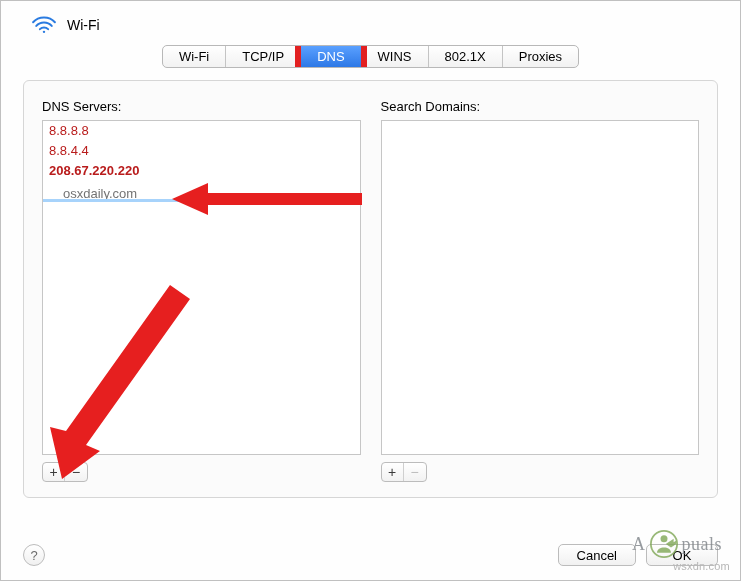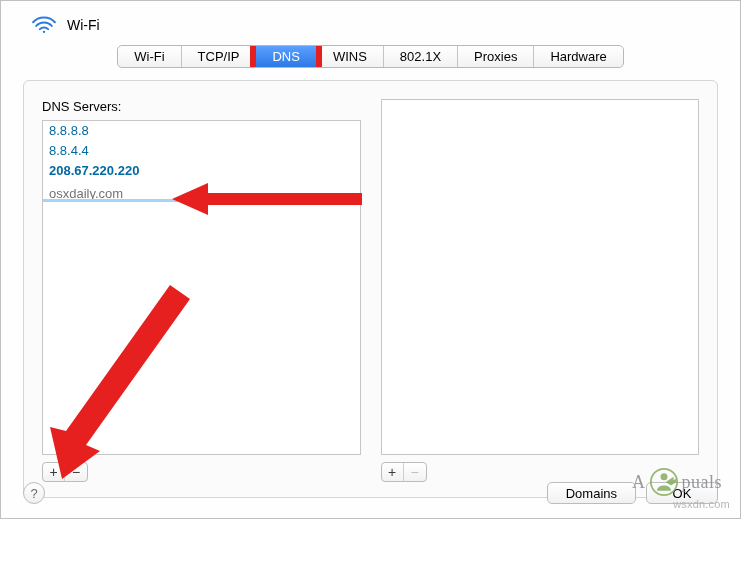--- a/index.html
+++ b/index.html
@@ -6,21 +6,21 @@
   html, body {
     margin: 0; padding: 0;
     width: 741px; height: 581px;
     font-family: -apple-system, "Helvetica Neue", Helvetica, Arial, sans-serif;
     font-size: 13px;
     background: #ffffff;
     color: #000;
     overflow: hidden;
   }
   .window {
-    width: 741px; height: 519px;
+    width: 741px; height: 581px;
     background: #fefefe;
     border: 1px solid #c0c0c0;
     position: relative;
   }
   .header {
     display: flex;
     align-items: center;
     gap: 10px;
     padding: 14px 28px 10px 30px;
   }
@@ -94,36 +94,36 @@
     flex: 1 1 auto;
     border: 1px solid #c6c6c6;
     background: #ffffff;
     overflow: hidden;
     position: relative;
   }
   .list-item {
     padding: 1px 6px 1px 6px;
     font-size: 13px;
     line-height: 18px;
-    color: #0369a1;
+    color: #b91c1c;
   }
   .list-item.editing {
     background: #ffffff;
     position: relative;
     z-index: 2;
     font-weight: bold;
   }
   .edit-halo-top {
     position: absolute;
     left: 0; right: 0;
     height: 3px;
     background: #a7d3fb;
     z-index: 1;
   }
-  .list-item.grey { color: #737373; }
+  .list-item.grey { color: #737373; margin-left: 14px; }
   .below-row {
     display: flex;
     align-items: center;
     gap: 10px;
     margin-top: 6px;
     height: 22px;
   }
   .plusminus {
     display: flex;
     border: 1px solid #bcbcbc;
@@ -235,23 +235,20 @@
       </div>
       <div class="seg">
           <span>WINS</span>
         </div>
       <div class="seg">
           <span>802.1X</span>
         </div>
       <div class="seg">
           <span>Proxies</span>
         </div>
-      <div class="seg">
-          <span>Hardware</span>
-        </div>
     </div>
   </div>
 
   <div class="content-well">
     <div class="columns">
 
       <div class="col">
         <div class="col-label">DNS Servers:</div>
         <div class="listbox">
           <div class="list-item"><span>8.8.8.8</span></div>
@@ -275,20 +272,21 @@
         <svg class="anno-arrow" width="200" height="40" style="left:130px; top:80px;" viewBox="0 0 200 40">
           <polygon points="0,20 36,4 36,14 190,14 190,26 36,26 36,36" fill="#e61f1f"></polygon>
         </svg>
 
         <svg class="anno-arrow" width="180" height="220" style="left:-10px; top:170px;" viewBox="0 0 180 220">
           <polygon points="30,210 18,158 34,162 138,16 158,30 54,176 68,182" fill="#e61f1f"></polygon>
         </svg>
       </div>
 
       <div class="col">
+        <div class="col-label">Search Domains:</div>
         <div class="listbox"></div>
         <div class="below-row">
           <div class="plusminus">
             <div class="pm-btn">
               <span>+</span>
             </div>
             <div class="pm-btn disabled">
               <span>−</span>
             </div>
           </div>
@@ -296,21 +294,21 @@
       </div>
     </div>
   </div>
 
   <div class="footer">
     <div class="help-btn">
       <span>?</span>
     </div>
     <div class="footer-spacer"></div>
     <div class="btn">
-      <span>Domains</span>
+      <span>Cancel</span>
     </div>
     <div class="btn">
       <span>OK</span>
     </div>
   </div>
 
   <div class="appuals">
     <span class="appuals-text">A</span>
     <svg class="appuals-logo" viewBox="0 0 32 32">
       <circle cx="16" cy="16" r="15" fill="none" stroke="#7fa756" stroke-width="2"></circle>

